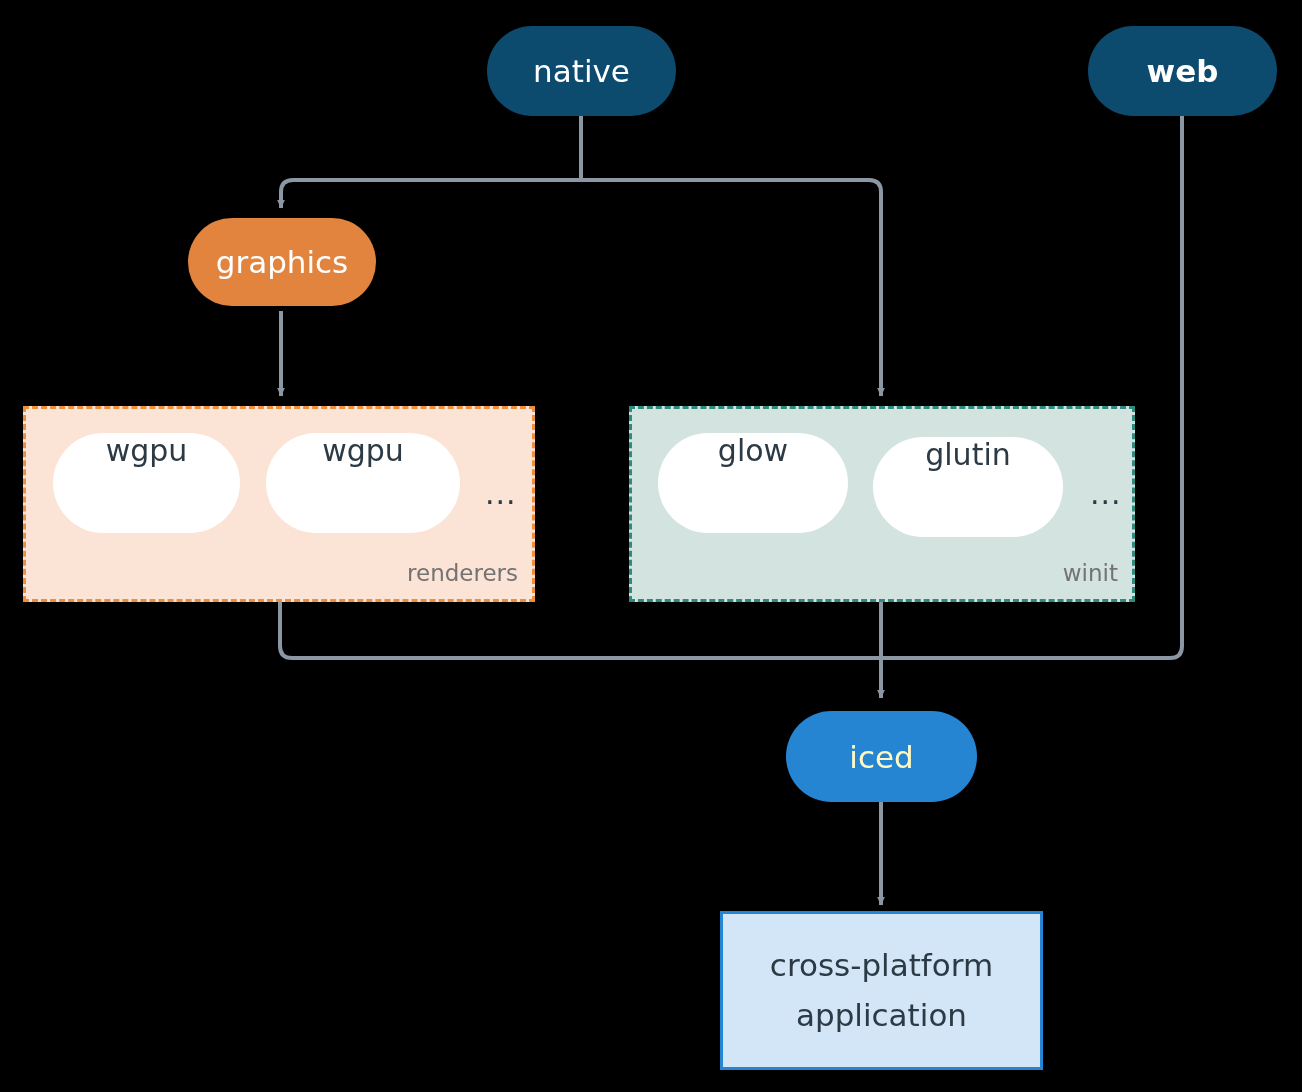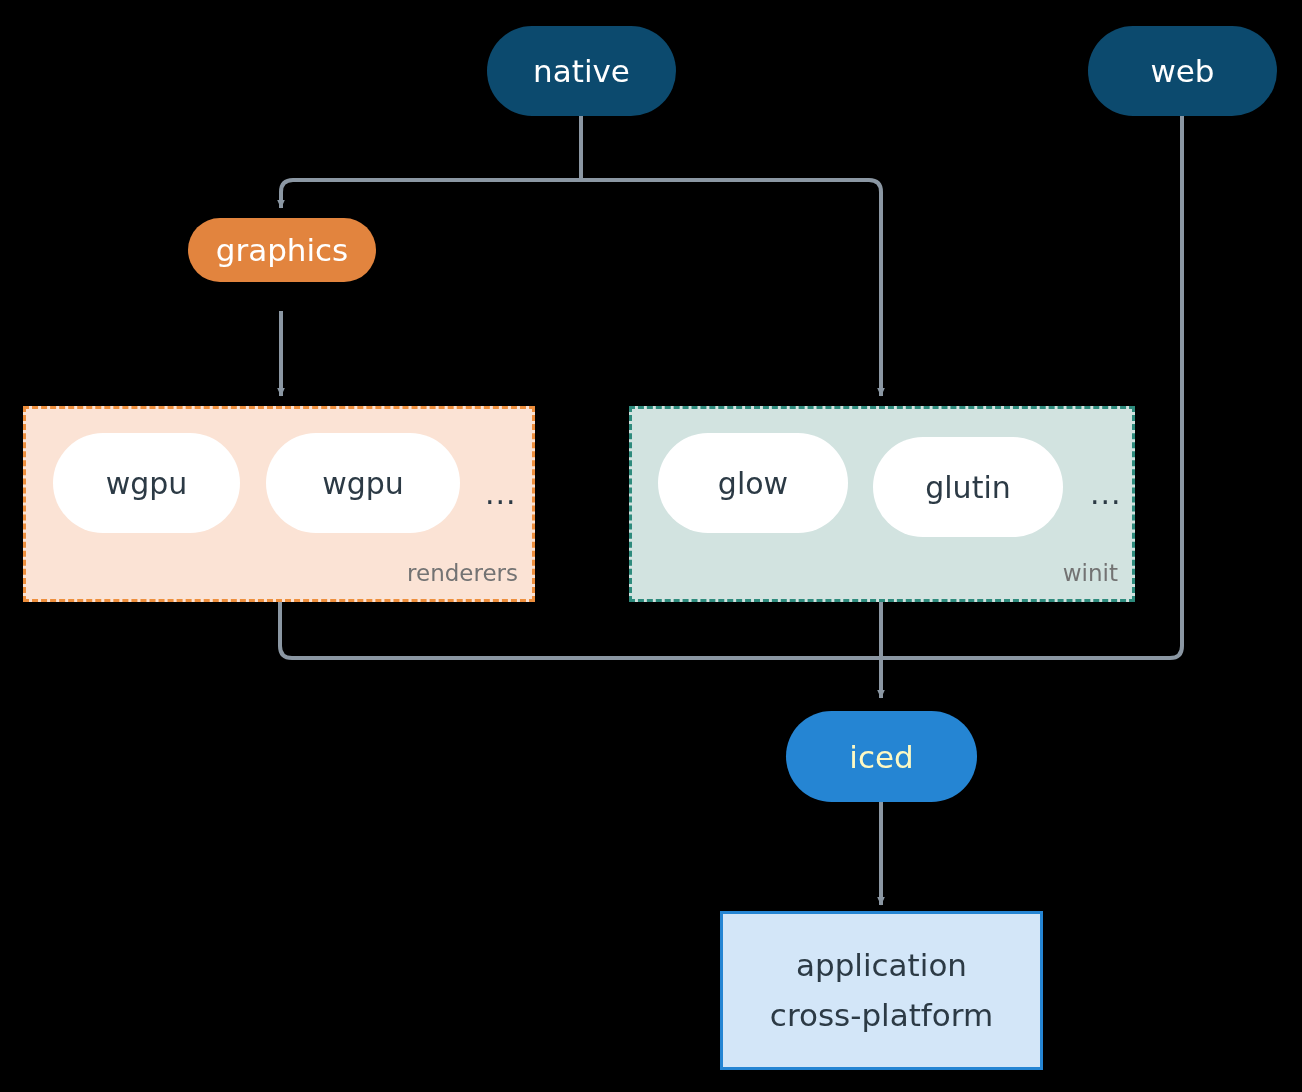--- a/index.html
+++ b/index.html
@@ -62,21 +62,20 @@
     background: #d2e3e0;
     border: 3px dashed #2e8b7d;
   }
   .sub-pill {
     position: absolute;
     background: #ffffff;
     border-radius: 52px;
     color: #2c3a45;
     font-size: 30px;
     display: flex;
-    align-items: center;
     justify-content: center;
     box-sizing: border-box;
     white-space: nowrap;
   }
   .ellipsis {
     position: absolute;
     color: #2c3a45;
     font-size: 30px;
     line-height: 1;
     letter-spacing: 1px;
@@ -127,25 +126,25 @@
 
     <path d="M 881 602 L 881 698" fill="none" stroke="#8b97a3" stroke-width="4" marker-end="url(#arrowhead)"></path>
 
     <path d="M 881 802 L 881 905" fill="none" stroke="#8b97a3" stroke-width="4" marker-end="url(#arrowhead)"></path>
   </svg>
 
   <div class="node pill-native" style="left:487px; top:26px; width:189px; height:90px;">
     <span>native</span>
   </div>
 
-  <div class="node pill-native" style="left:1088px; top:26px; width:189px; height:90px;">
+  <div class="node pill-native" style="left:1088px; top:26px; width:189px; height:90px;font-weight:bold;">
     <span>web</span>
   </div>
 
-  <div class="node pill-graphics" style="left:188px; top:218px; width:188px; height:64px;">
+  <div class="node pill-graphics" style="left:188px; top:218px; width:188px; height:88px;">
     <span>graphics</span>
   </div>
 
   <div class="group-box group-renderers" style="left:23px; top:406px; width:512px; height:196px;">
     <div class="sub-pill" style="left:27px; top:24px; width:187px; height:100px;">
       <span>wgpu</span>
     </div>
     <div class="sub-pill" style="left:240px; top:24px; width:194px; height:100px;">
       <span>wgpu</span>
     </div>
@@ -162,17 +161,17 @@
     </div>
     <div class="ellipsis" style="left:458px; top:70px;">...</div>
     <div class="group-label" style="right:14px; bottom:13px;">winit</div>
   </div>
 
   <div class="node pill-iced" style="left:786px; top:711px; width:191px; height:91px;">
     <span>iced</span>
   </div>
 
   <div class="app-box" style="left:720px; top:911px; width:323px; height:159px;">
+    <span>cross-platform</span>
     <span>application</span>
-    <span>cross-platform</span>
   </div>
 
 </div>
 
 </body></html>

